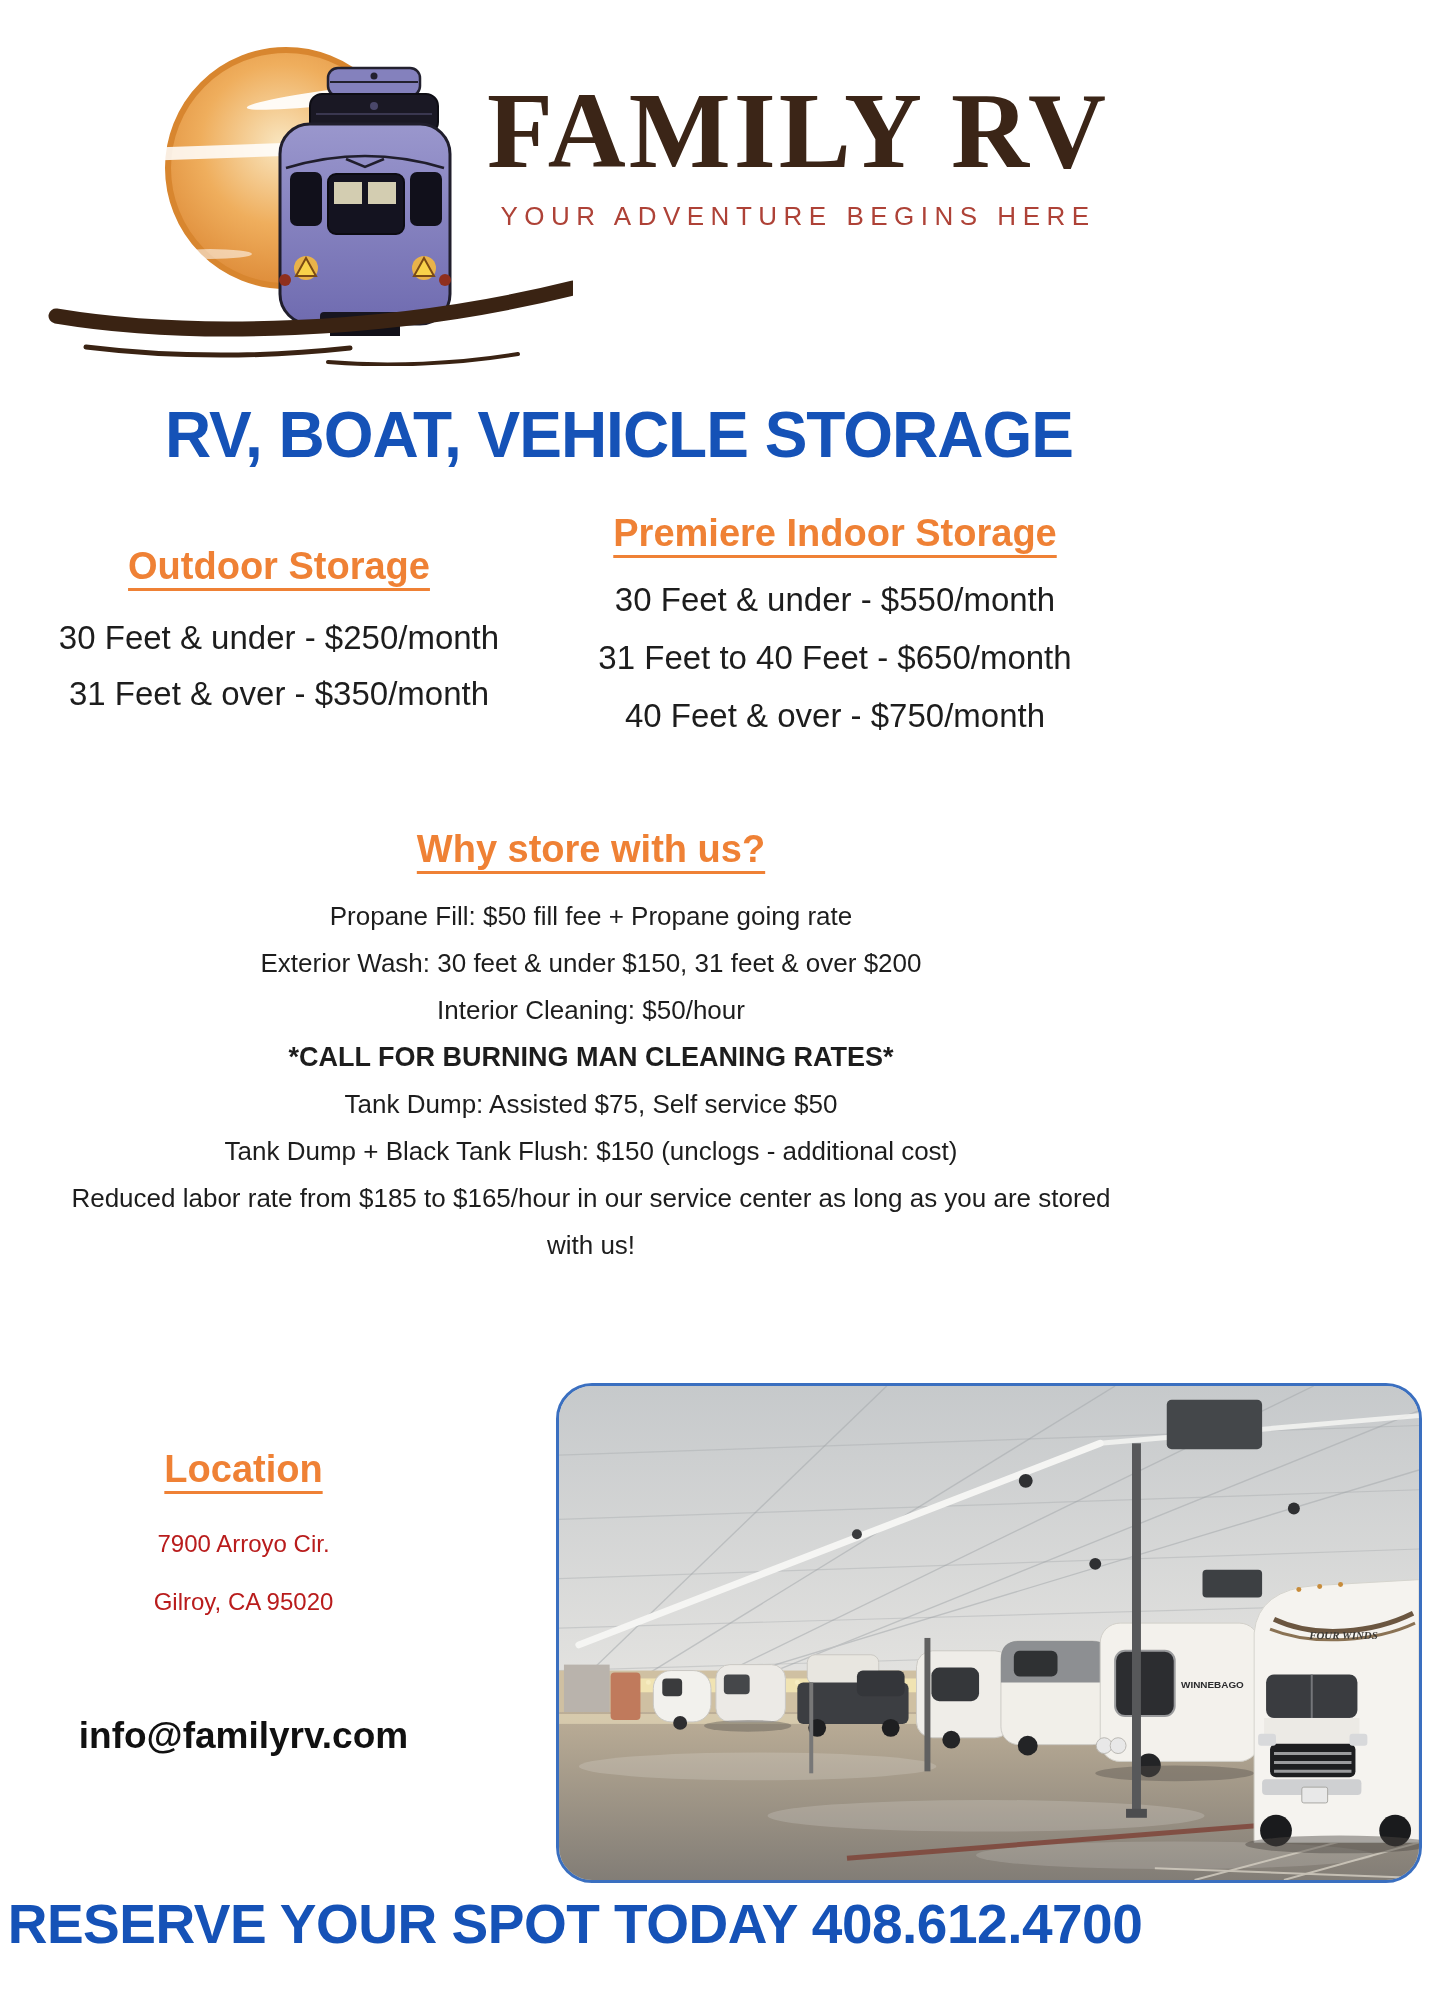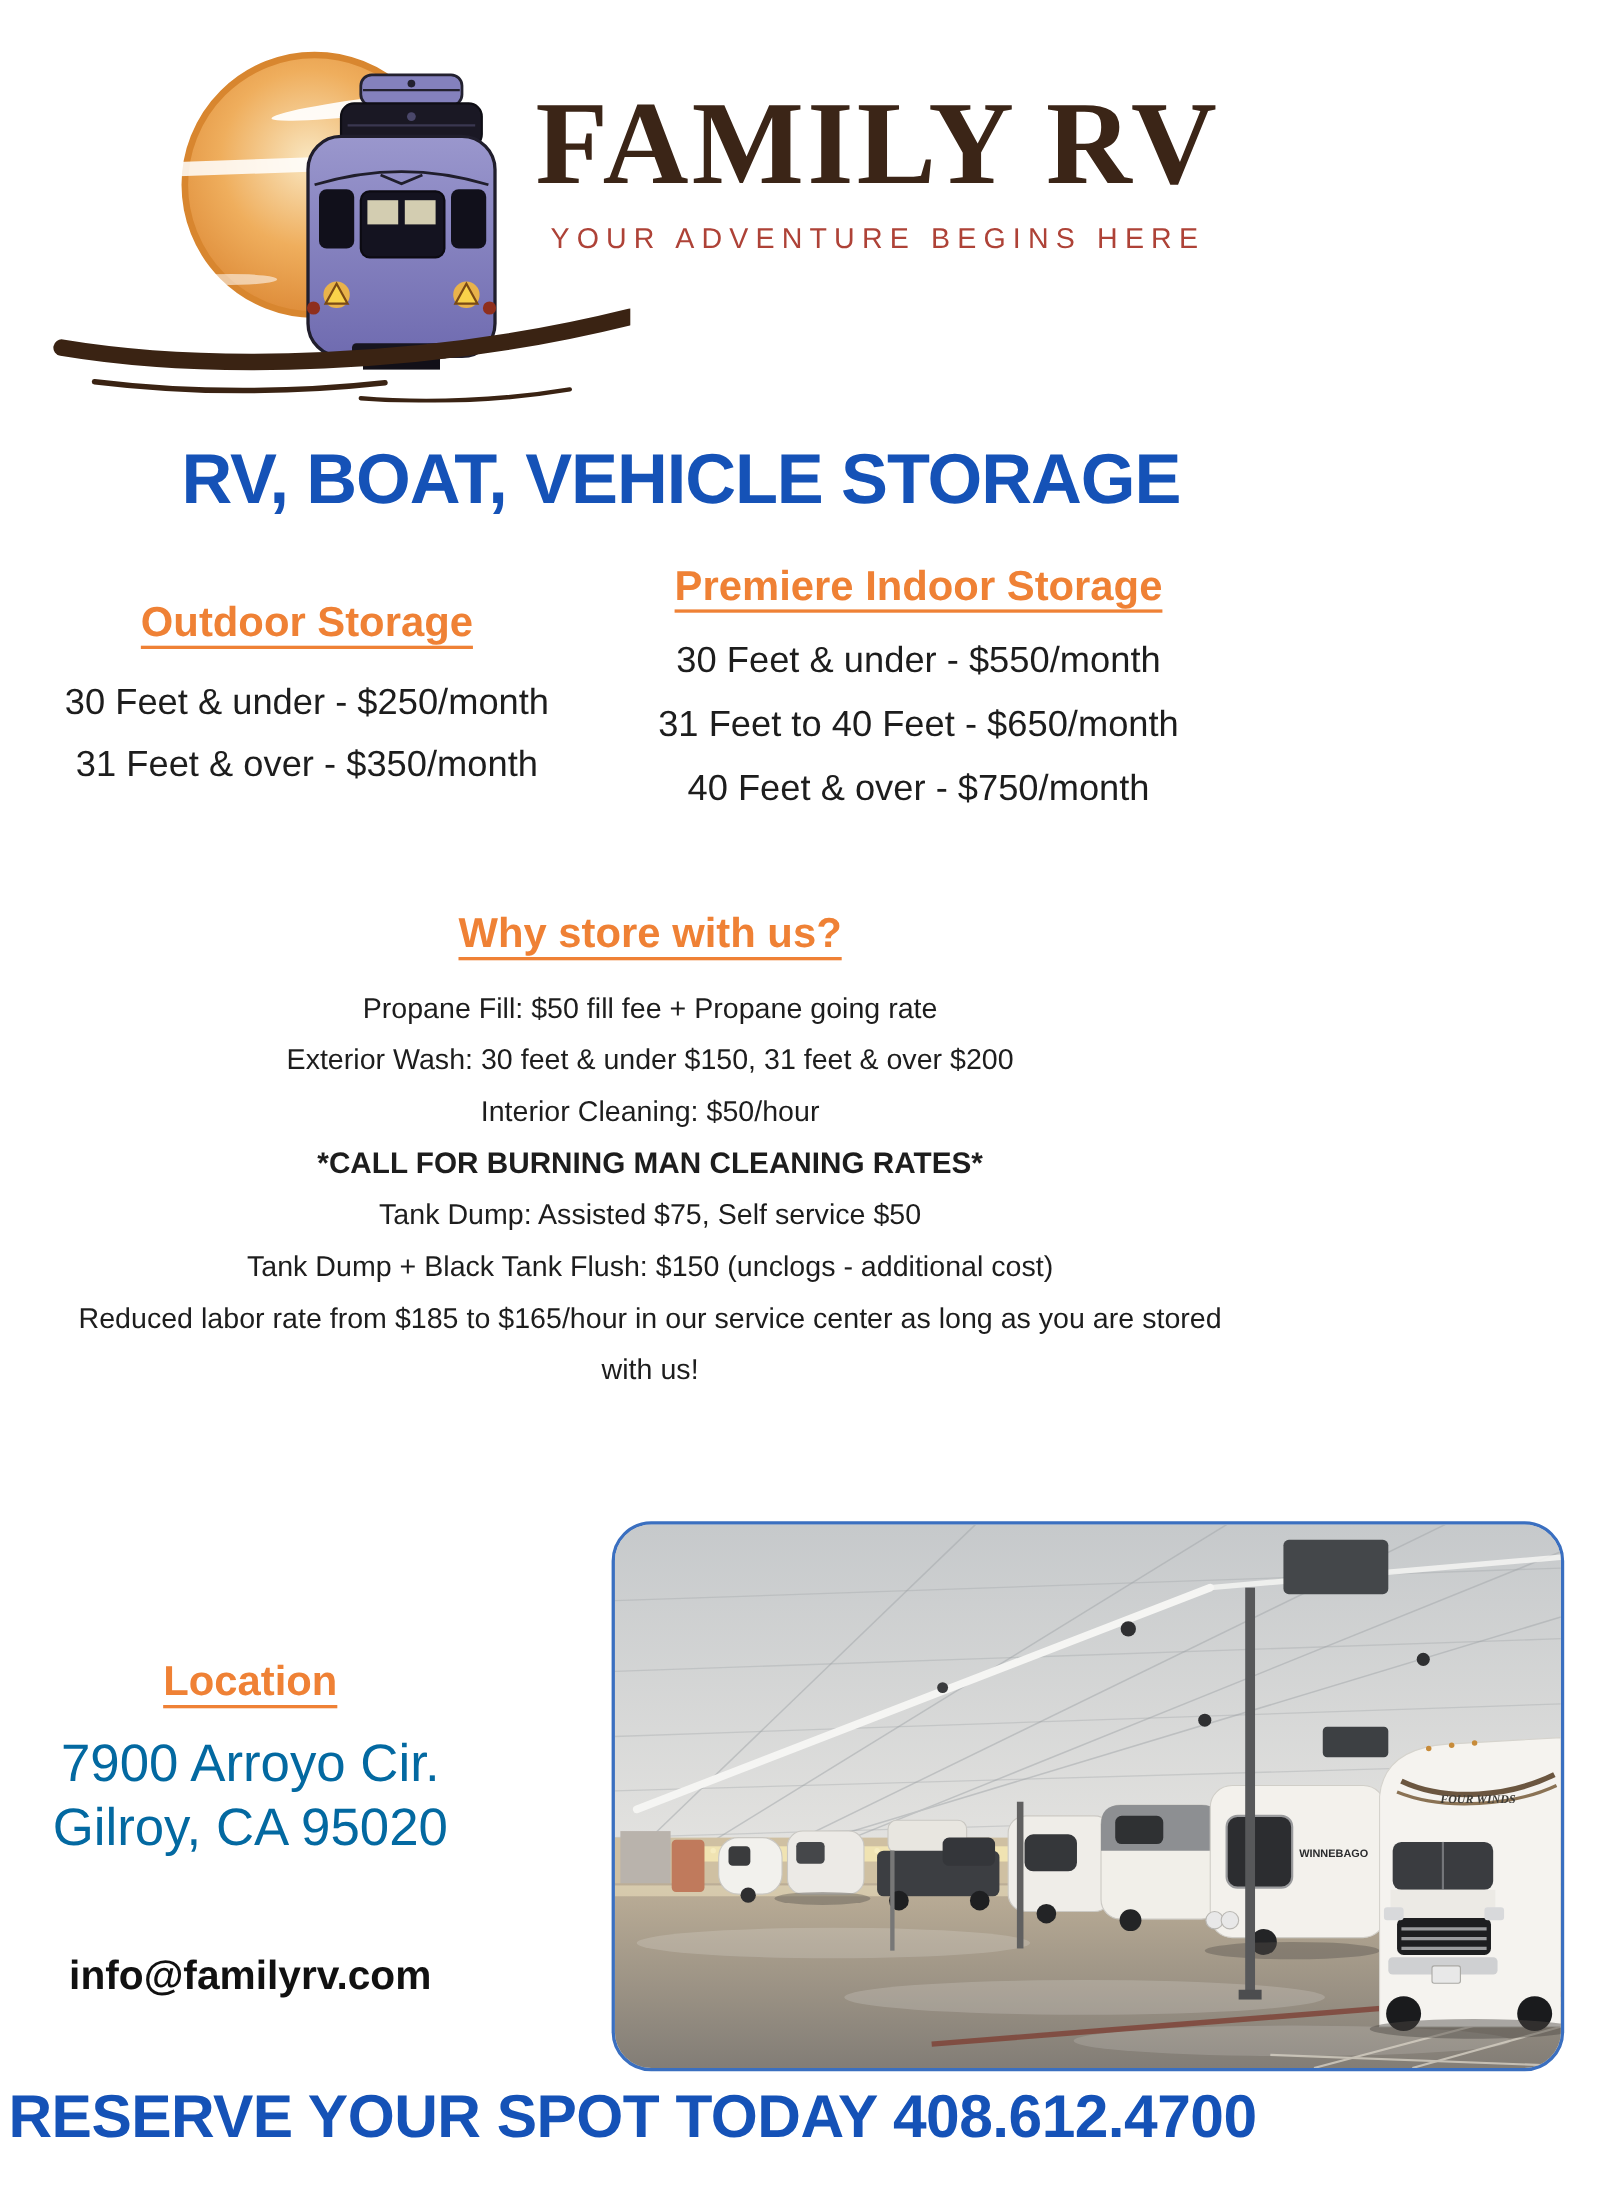--- a/index.html
+++ b/index.html
@@ -37,23 +37,23 @@
   .section-indoor .orange-title { margin-bottom:16px; }
   .price { margin:0; font-size:33px; color:#1d1d1d; }
   .section-outdoor .price { line-height:56px; }
   .section-indoor .price { line-height:58px; }
   
   .section-why { position:absolute; left:16px; top:828px; width:1150px; text-align:center; }
   .section-why .orange-title { margin-bottom:22px; }
   .why-line { margin:0 auto; max-width:1080px; font-size:26px; line-height:47px; color:#1d1d1d; }
   .why-line.strong { font-weight:700; font-size:27px; }
   
-  .section-location { position:absolute; left:0; top:1508px; width:455px; text-align:center; }
+  .section-location { position:absolute; left:0; top:1448px; width:455px; text-align:center;padding-left:16px; }
   .loc-addr-wrap { margin-top:24px; }
-  .loc-addr { margin:0; font-size:48px; line-height:58px; color:#0369a1; }
+  .loc-addr { margin:0; font-size:24px; line-height:58px; color:#b91c1c; }
   .loc-email { margin:84px 0 12px; font-size:37px; color:#111;font-weight:bold; }
   
   .photo {
     position:absolute; left:556px; top:1383px; width:866px; height:500px; margin:0;
     border:3px solid #3a6fc0; border-radius:36px; overflow:hidden; box-sizing:border-box;
     background:#d8d8d6;
   }
   .photo svg { display:block; width:100%; height:100%; }
   
   .cta {

